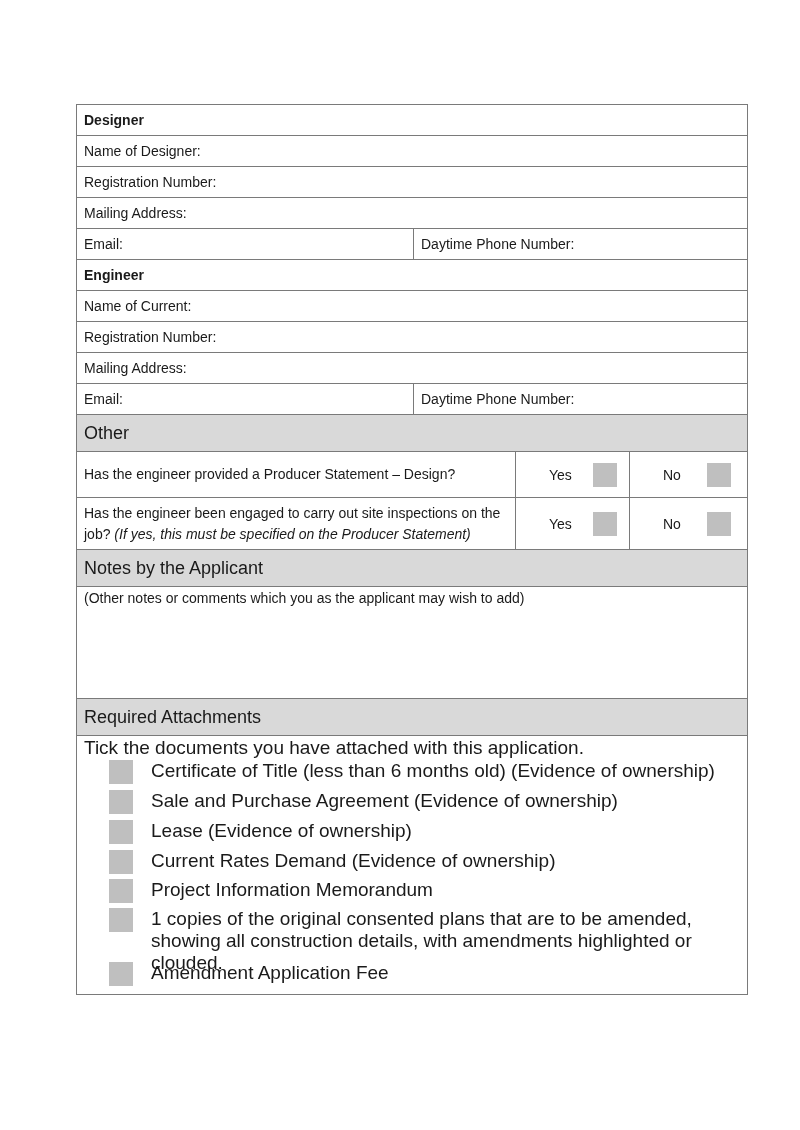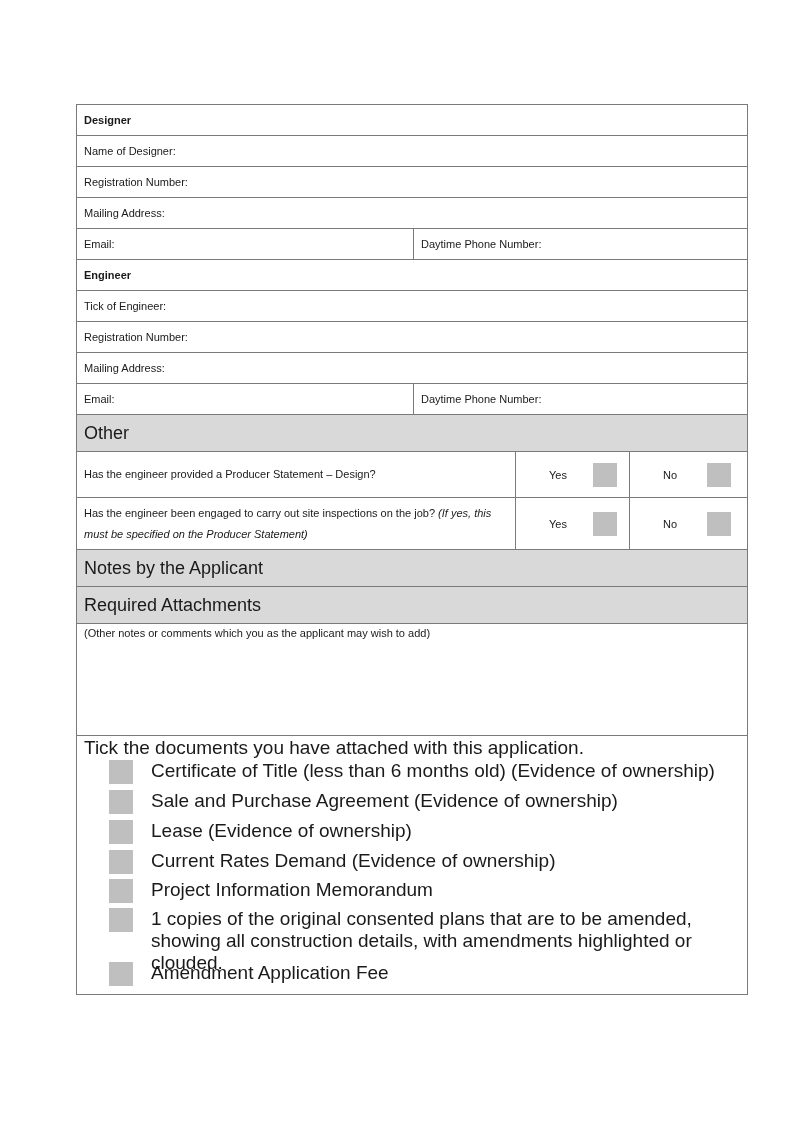--- a/index.html
+++ b/index.html
@@ -1,20 +1,20 @@
 <!DOCTYPE html>
 <html><head>
 <meta charset="utf-8">
 <style>
   html, body { margin: 0; padding: 0; background: #ffffff; }
   body { width: 800px; height: 1130px; position: relative; font-family: "Liberation Sans", sans-serif; color: #1a1a1a; }
   .form { position: absolute; left: 76px; top: 104px; width: 672px; border: 1px solid #7a7a7a; box-sizing: border-box; }
   .row { display: flex; border-bottom: 1px solid #7a7a7a; box-sizing: border-box; }
   .row:last-child { border-bottom: none; }
-  .cell { padding: 0 7px; display: flex; align-items: center; font-size: 11px; box-sizing: border-box; }
+  .cell { padding: 0 7px; display: flex; align-items: center; font-size: 14px; box-sizing: border-box; }
   .cell + .cell { border-left: 1px solid #7a7a7a; }
   .h31 { height: 31px; }
   .bold { font-weight: bold; }
   .section { background: #d9d9d9; height: 36px; font-size: 18px; padding: 0 7px; display: flex; align-items: center; }
   .q-row { height: 46px; }
   .q-row2 { height: 52px; justify-content: flex-end; }
   .q-text { width: 438px; line-height: 21px; }
   .yn { width: 114px; display: flex; align-items: center; padding-left: 33px; }
   .yn .lbl { width: 44px; }
   .box { width: 24px; height: 24px; background: #bfbfbf; display: inline-block; }
@@ -45,21 +45,21 @@
   </div>
   <div class="row h31">
     <div class="cell" style="width:336px">Email:</div>
     <div class="cell" style="flex:1">Daytime Phone Number:</div>
   </div>
 
   <div class="row h31">
     <div class="cell bold" style="width:100%">Engineer</div>
   </div>
   <div class="row h31">
-    <div class="cell" style="width:100%">Tick of Engineer:</div>
+    <div class="cell" style="width:100%">Name of Current:</div>
   </div>
   <div class="row h31">
     <div class="cell" style="width:100%">Registration Number:</div>
   </div>
   <div class="row h31">
     <div class="cell" style="width:100%">Mailing Address:</div>
   </div>
   <div class="row h31">
     <div class="cell" style="width:336px">Email:</div>
     <div class="cell" style="flex:1">Daytime Phone Number:</div>
@@ -92,25 +92,25 @@
     <div class="cell yn" style="flex:1">
       <span class="lbl">No</span>
       <span class="box"></span>
     </div>
   </div>
 
   <div class="row">
     <div class="section" style="width:100%">Notes by the Applicant</div>
   </div>
   <div class="row">
-    <div class="section" style="width:100%">Required Attachments</div>
+    <div class="cell notes" style="width:100%">(Other notes or comments which you as the applicant may wish to add)</div>
   </div>
 
   <div class="row">
-    <div class="cell notes" style="width:100%">(Other notes or comments which you as the applicant may wish to add)</div>
+    <div class="section" style="width:100%">Required Attachments</div>
   </div>
   <div class="row">
     <div class="att" style="width:100%">
       <div class="intro">Tick the documents you have attached with this application.</div>
       <div class="att-item" style="height:30px">
         <span class="box"></span>
         <span class="txt">Certificate of Title (less than 6 months old) (Evidence of ownership)</span>
       </div>
       <div class="att-item" style="height:30px">
         <span class="box"></span>

